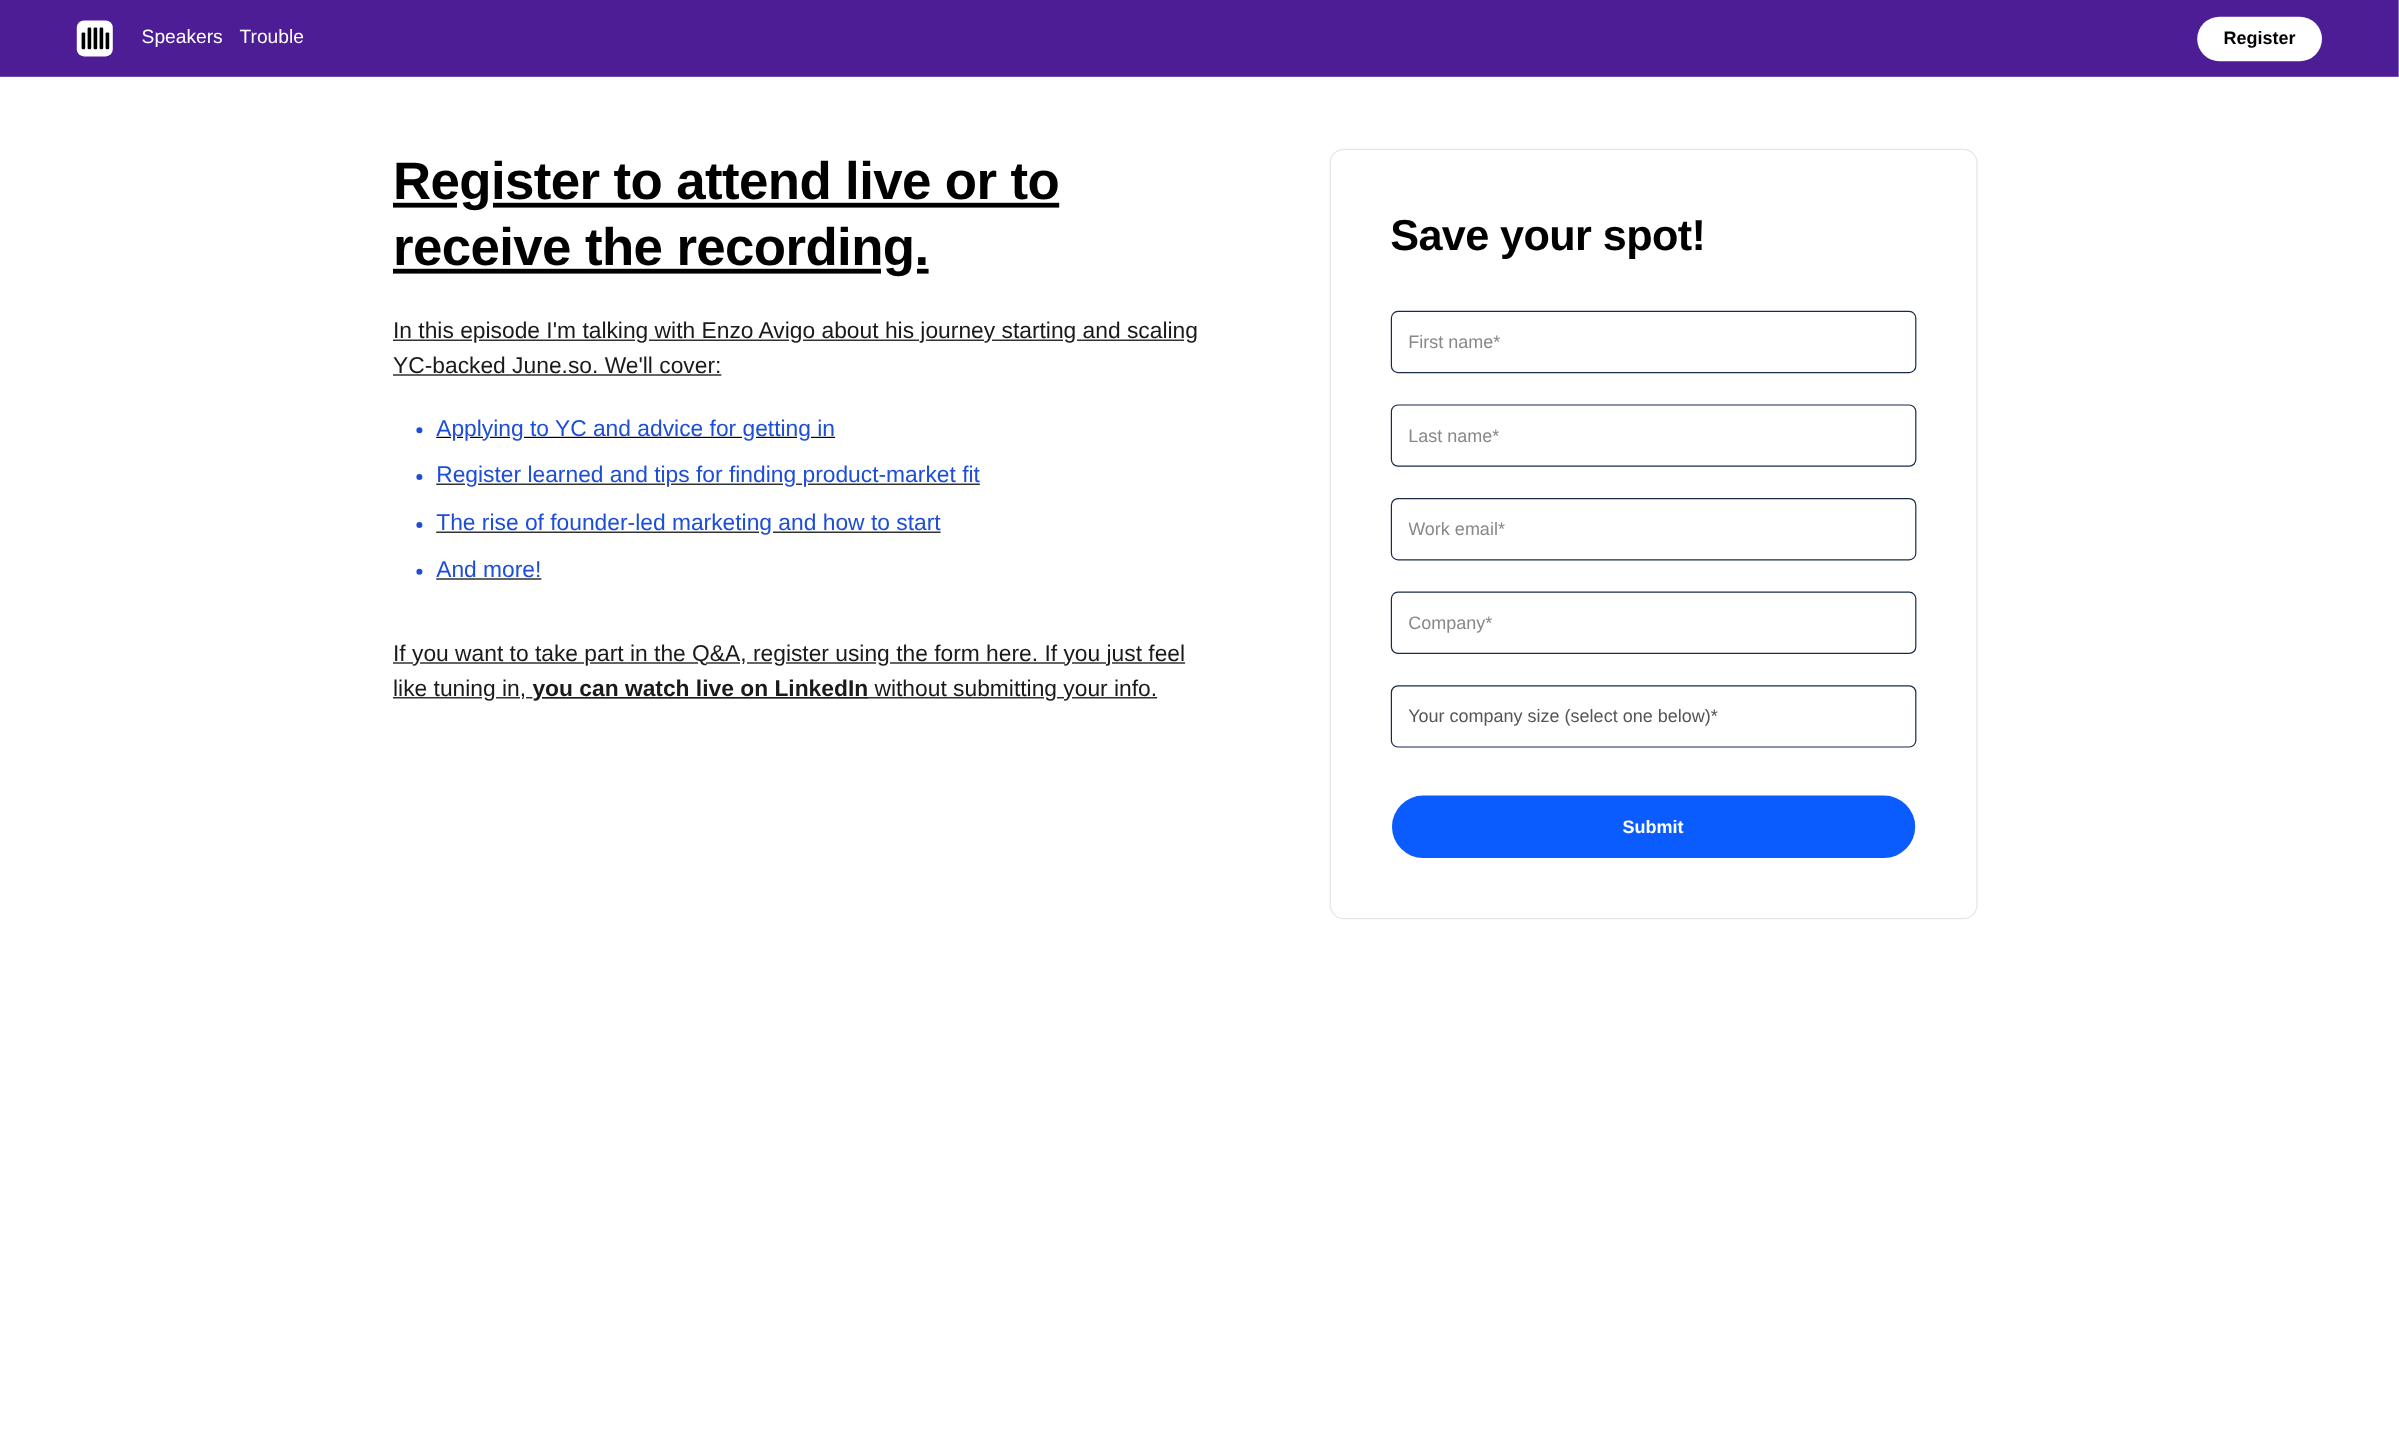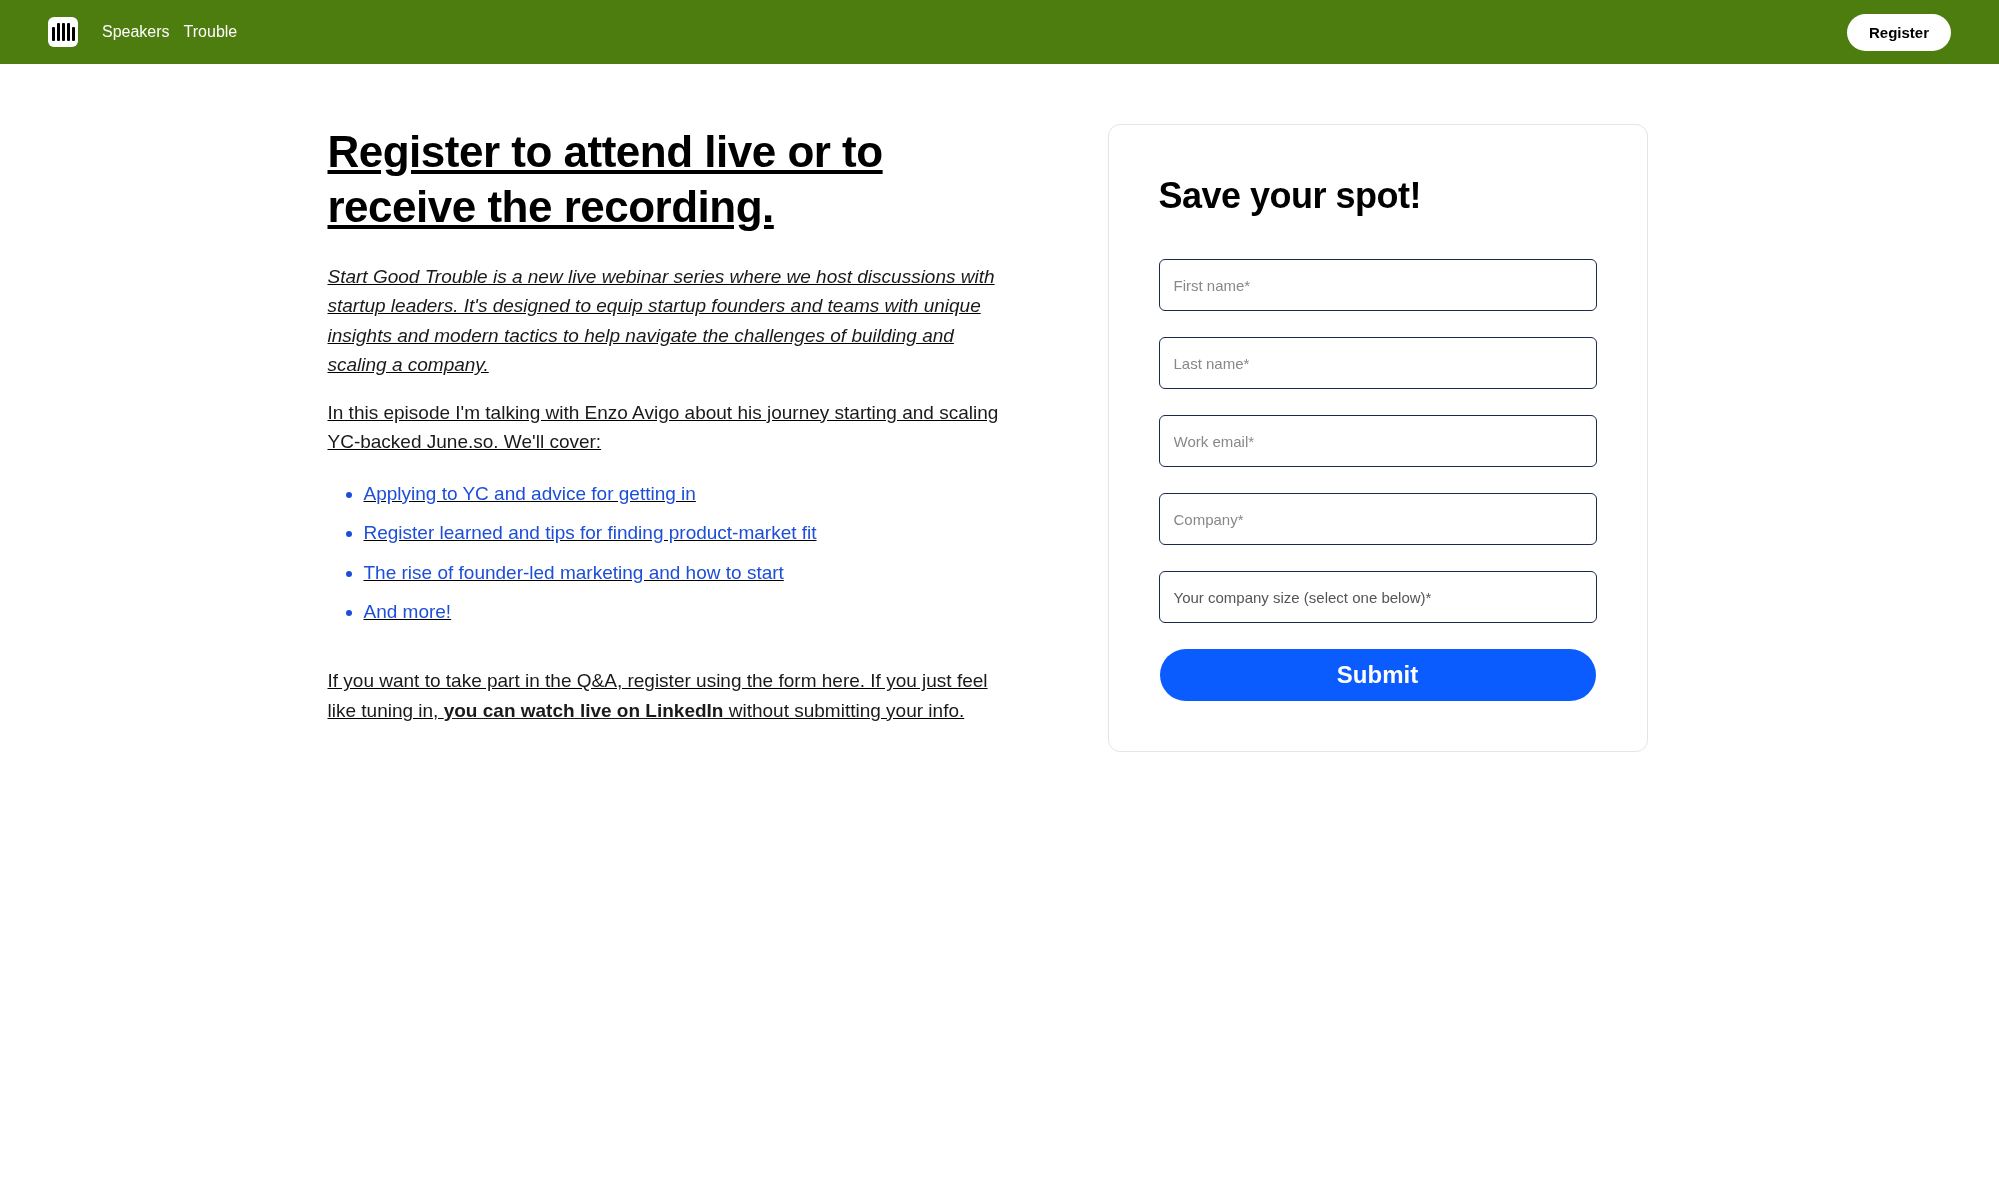--- a/index.html
+++ b/index.html
@@ -1,24 +1,24 @@
 <!DOCTYPE html>
 <html><head>
   <meta charset="utf-8">
   <style>
     * { margin: 0; padding: 0; box-sizing: border-box; }
     body { font-family: -apple-system, BlinkMacSystemFont, 'Segoe UI', Helvetica, Arial, sans-serif; color: #000; }
 
     .header {
-      background: #4d7c0f;
+      background: #4c1d95;
       height: 64px;
       display: flex;
       align-items: center;
       justify-content: space-between;
-      padding: 0 48px;
+      padding: 0 64px;
     }
     .header-left {
       display: flex;
       align-items: center;
       gap: 24px;
     }
     .logo {
       width: 30px;
       height: 30px;
       background: #fff;
@@ -153,28 +153,29 @@
       border: 1.5px solid #1a2a4a;
       border-radius: 6px;
       padding: 0 14px;
       font-size: 15px;
       color: #555;
       display: flex;
       align-items: center;
       cursor: pointer;
     }
     .submit-btn {
+      margin-top: 14px;
       width: 436px;
       align-self: center;
       height: 52px;
       background: #0b5cff;
       color: #fff;
       border: none;
       border-radius: 999px;
-      font-size: 24px;
+      font-size: 15px;
       font-weight: 700;
       cursor: pointer;
     }
   </style>
 </head>
 <body>
 
 <header class="header">
   <div class="header-left">
     <div class="logo">
@@ -190,21 +191,20 @@
       <a class="nav-link">Speakers</a>
       <a class="nav-link">Trouble</a>
     </nav>
   </div>
   <button class="register-btn">Register</button>
 </header>
 
 <main class="main">
   <section class="content">
     <h1 class="title">Register to attend live or to receive the recording.</h1>
-    <p class="intro">Start Good Trouble is a new live webinar series where we host discussions with startup leaders. It's designed to equip startup founders and teams with unique insights and modern tactics to help navigate the challenges of building and scaling a company.</p>
     <p class="episode">In this episode I'm talking with Enzo Avigo about his journey starting and scaling YC-backed June.so. We'll cover:</p>
     <ul class="bullets">
       <li>Applying to YC and advice for getting in</li>
       <li>Register learned and tips for finding product-market fit</li>
       <li>The rise of founder-led marketing and how to start</li>
       <li>And more!</li>
     </ul>
     <p class="cta">
       <span>If you want to take part in the Q&amp;A, register using the form here. If you just feel like tuning in, </span><span class="link">you can watch live on LinkedIn</span><span> without submitting your info.</span>
     </p>

